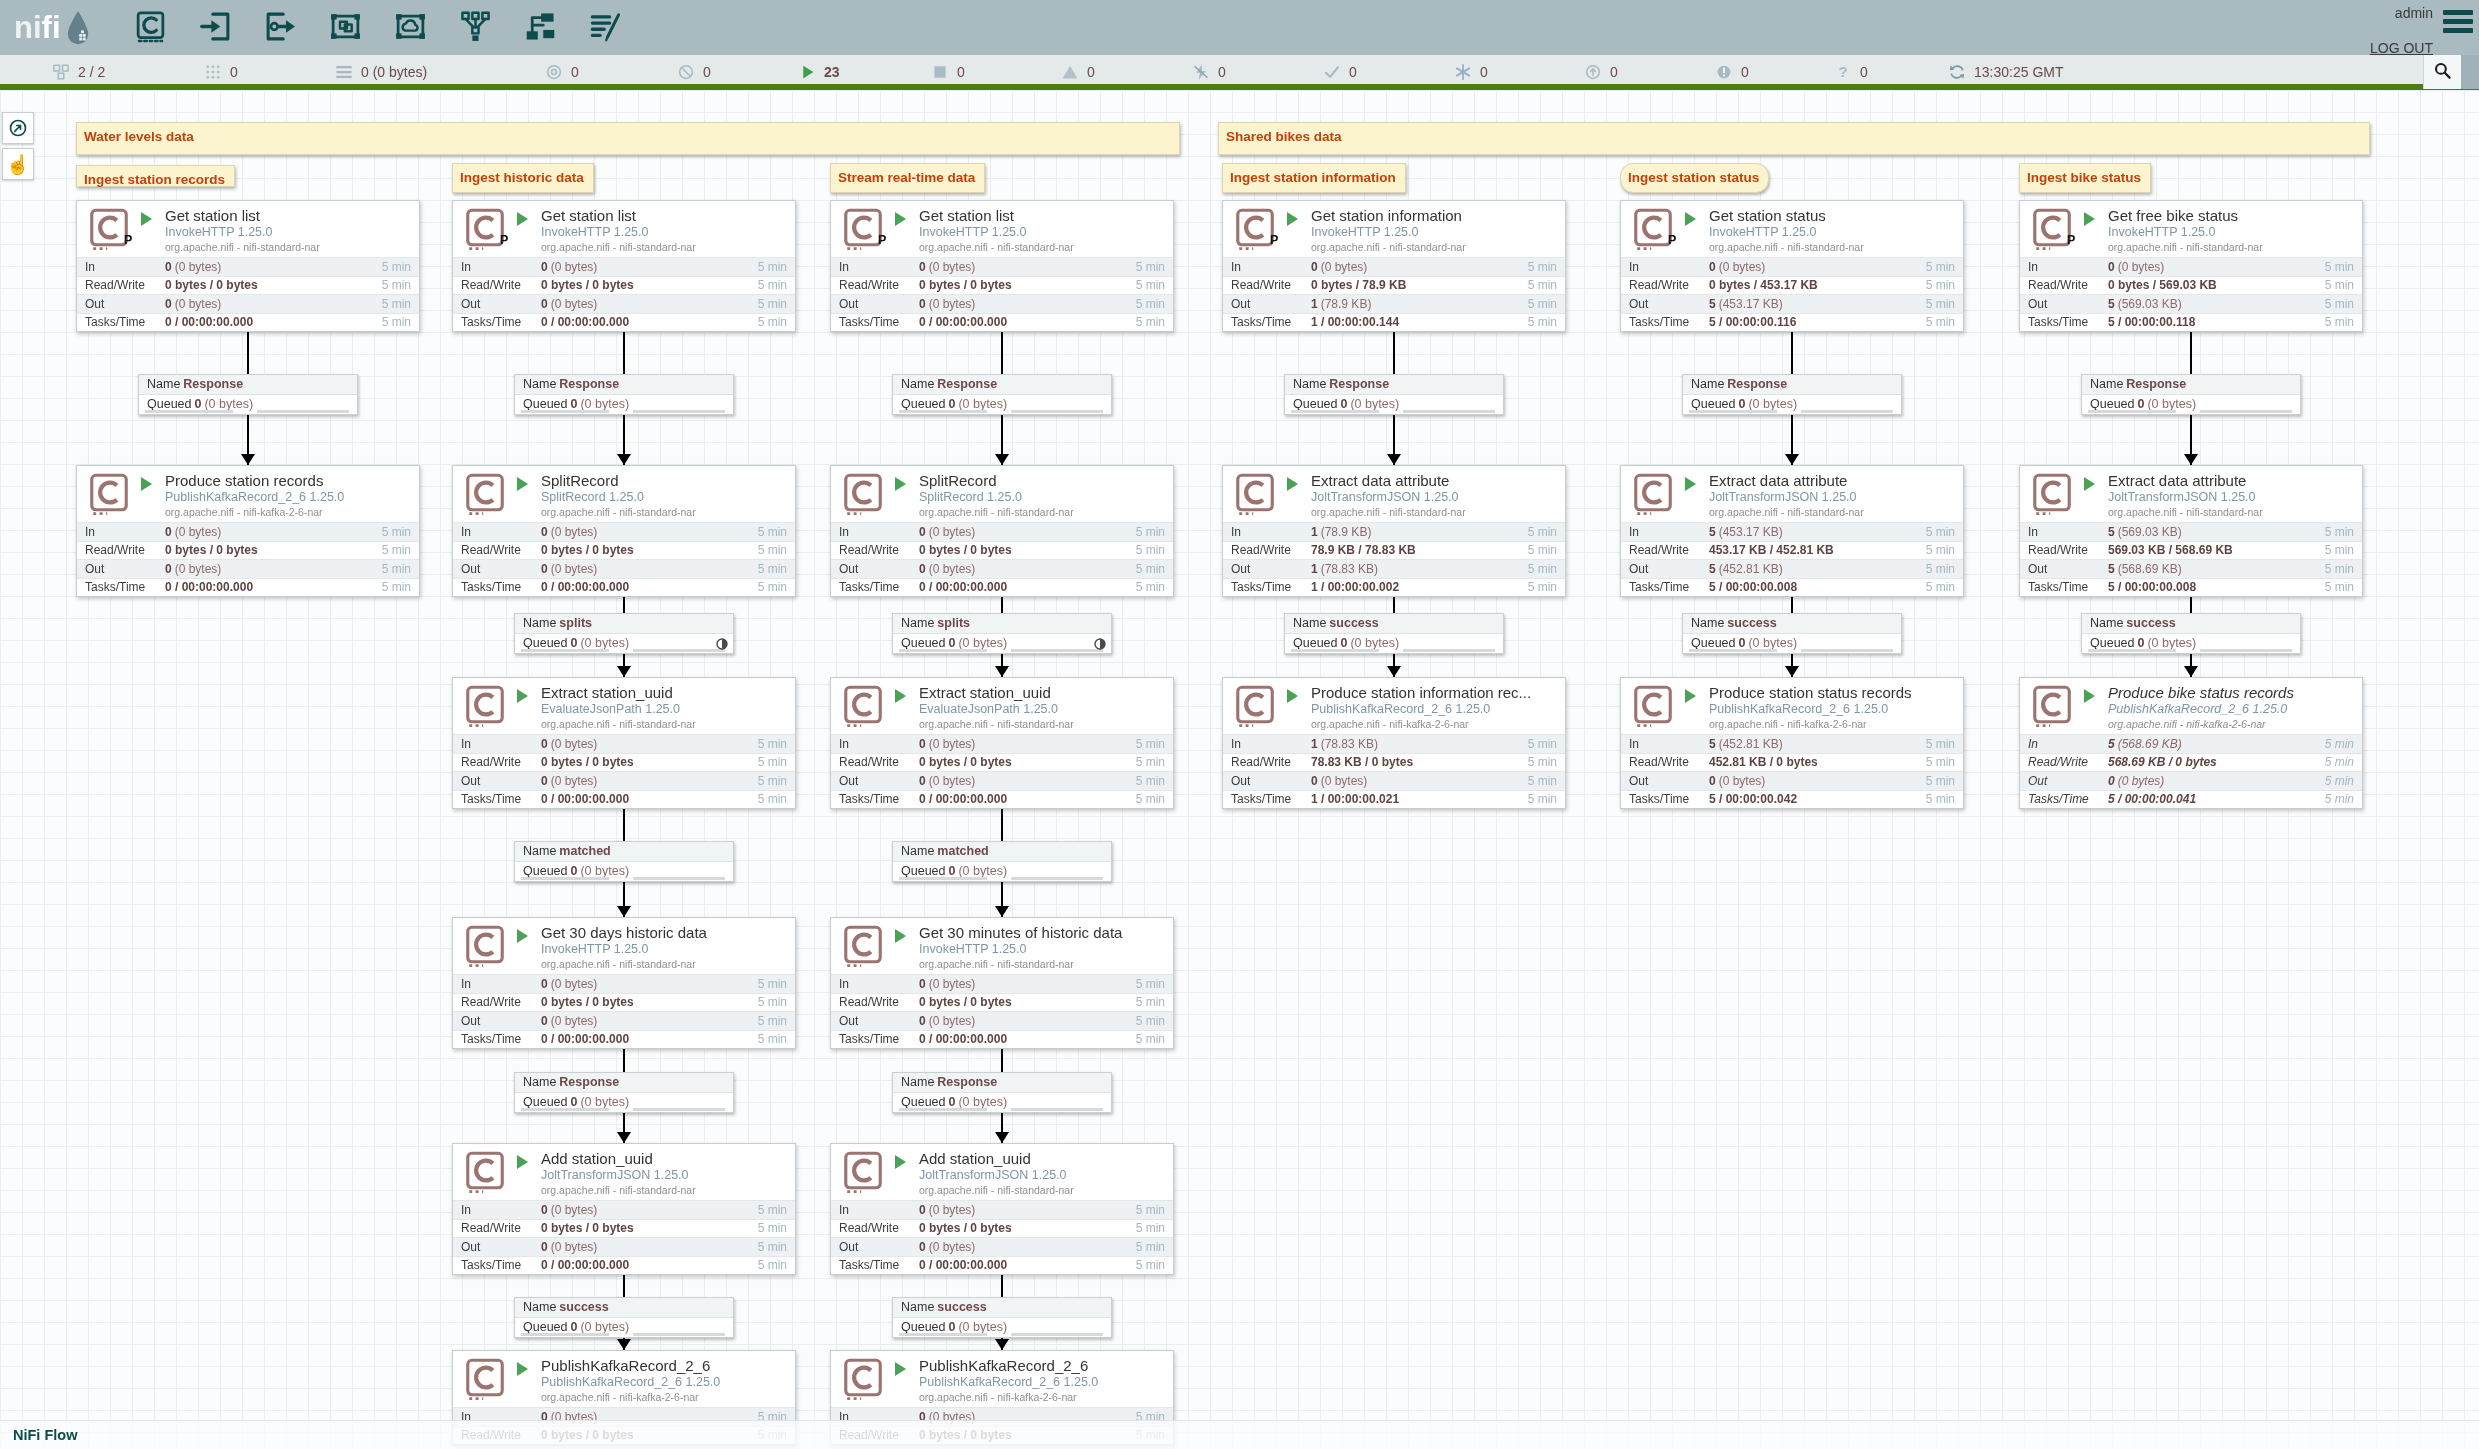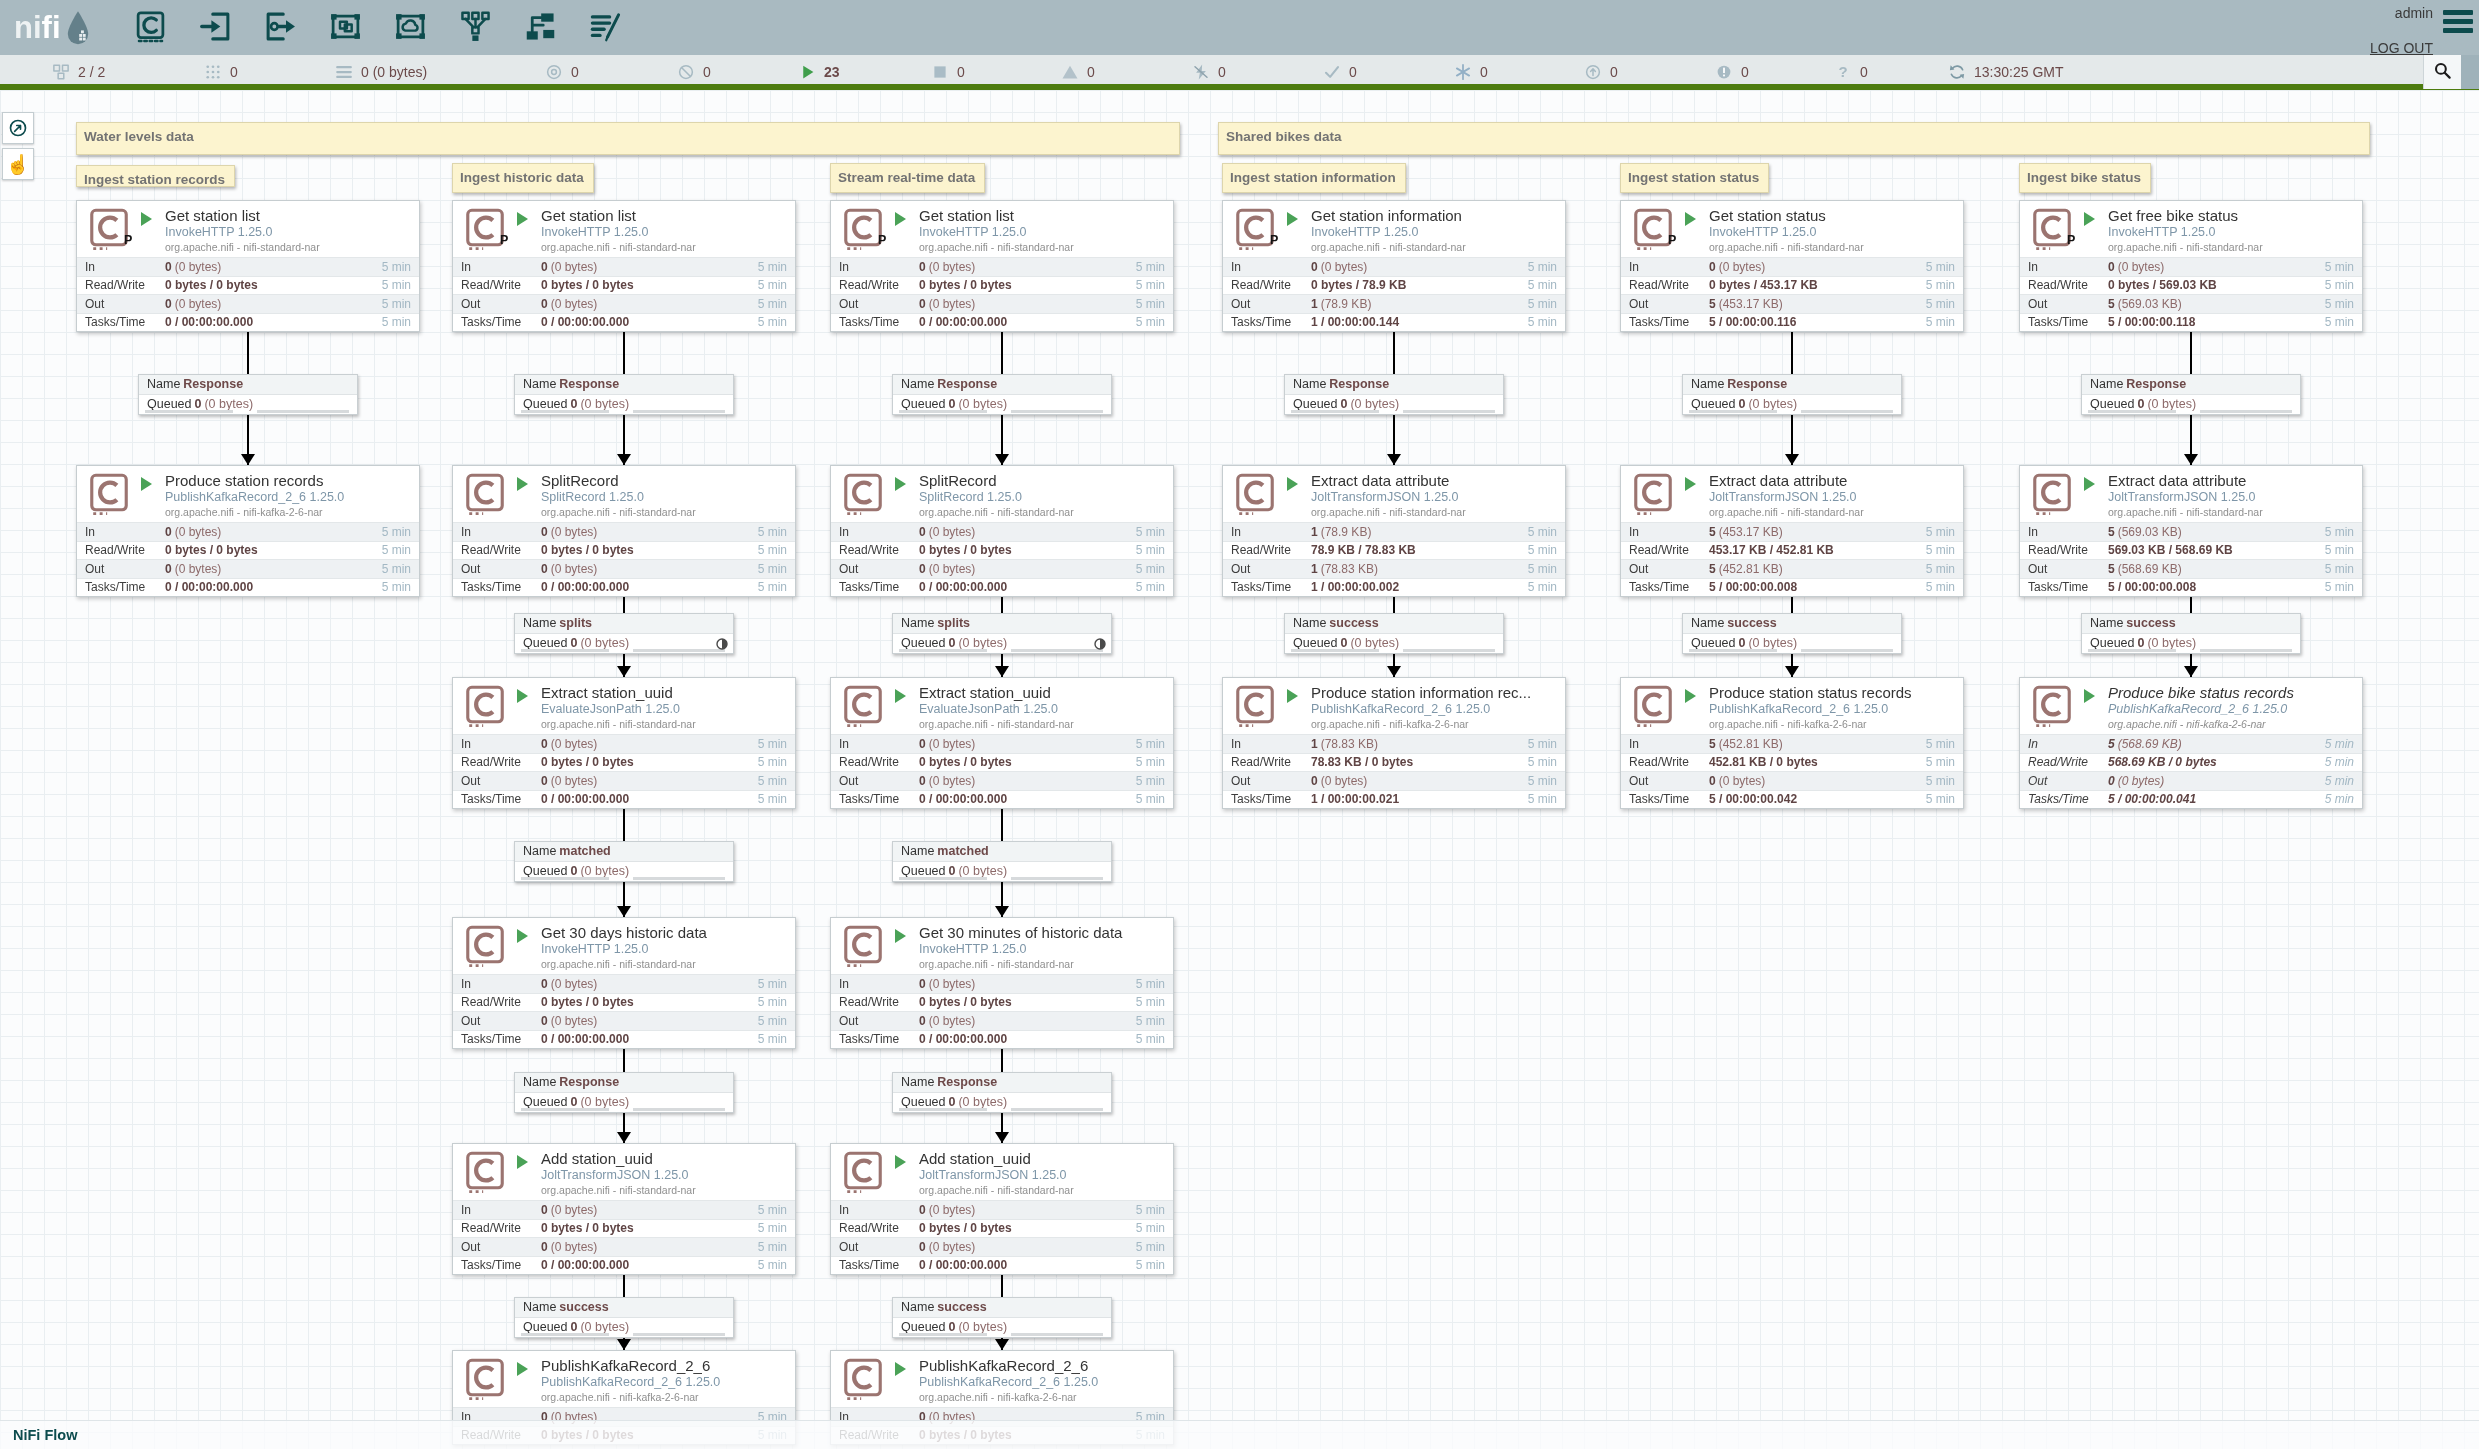--- a/index.html
+++ b/index.html
@@ -31,21 +31,21 @@
              align-items:center;justify-content:center;}
   .searchbtn svg{width:19px;height:19px;}
   .corner{position:absolute;right:0;top:0;width:18px;height:34px;background:#9fb2ba;}
   
   .canvas{position:absolute;left:0;top:90px;width:2479px;height:1359px;overflow:hidden;
           background-color:#fbfcfd;
           background-image:linear-gradient(#e9eef1 1px,transparent 1px),
                            linear-gradient(90deg,#e9eef1 1px,transparent 1px);
           background-size:22px 22px;}
   .glabel{position:absolute;background:#fcf4cf;border:1px solid #ddd5ac;box-sizing:border-box;
-          box-shadow:1px 2px 3px rgba(0,0,0,.28);font-weight:bold;font-size:13.5px;color:#737373;
+          box-shadow:1px 2px 3px rgba(0,0,0,.28);font-weight:bold;font-size:13.5px;color:#c2410c;
           padding:6px 9px 0 7px;white-space:nowrap;cursor:pointer;}
   .cline{position:absolute;width:2px;background:#000;}
   .ahead{position:absolute;width:0;height:0;border-left:7px solid transparent;
          border-right:7px solid transparent;border-top:11px solid #000;}
   
   .conn{position:absolute;width:220px;background:#fff;border:1px solid #c9cfd2;box-sizing:border-box;
         box-shadow:1px 2px 3px rgba(0,0,0,.25);font-size:12.5px;cursor:pointer;}
   .crow1{height:19px;line-height:19px;padding:0 8px;background:#f1f4f5;
          border-bottom:1px solid #dfe3e5;color:#333;}
   .cname{font-weight:bold;color:#6d4949;margin-left:3px;}
@@ -1248,21 +1248,21 @@
             <span class="st">5 min</span>
           </div>
         </div>
       </div>
       <div class="glabel" style="left: 76px; top: 32px; width: 1104px; height: 33px;">Water levels data</div>
       <div class="glabel" style="left: 1218px; top: 32px; width: 1152px; height: 33px;">Shared bikes data</div>
       <div class="glabel" style="left: 76px; top: 75px; height: 22px;">Ingest station records</div>
       <div class="glabel" style="left: 452px; top: 73px; height: 30px;">Ingest historic data</div>
       <div class="glabel" style="left: 830px; top: 73px; height: 30px;">Stream real-time data</div>
       <div class="glabel" style="left: 1222px; top: 73px; height: 30px;">Ingest station information</div>
-      <div class="glabel" style="left: 1620px; top: 73px; height: 30px;">Ingest station status</div>
+      <div class="glabel" style="left: 1620px; top: 73px; height: 30px; border-radius: 13px;">Ingest station status</div>
       <div class="glabel" style="left: 2019px; top: 73px; height: 30px;">Ingest bike status</div>
     </div>
 
   <div class="navbtns">
     <button id="navbtn1">
         <span style="display:inline-flex">
           <svg viewBox="0 0 24 24">
             <circle cx="12" cy="12" r="9" fill="none" stroke="#0d4b4d" stroke-width="2" stroke-linecap="round" stroke-linejoin="round"></circle>
             <path d="M8 16 L15 9 M15 9 h-4.5 M15 9 v4.5" fill="none" stroke="#0d4b4d" stroke-width="2" stroke-linecap="round" stroke-linejoin="round"></path>
           </svg>

